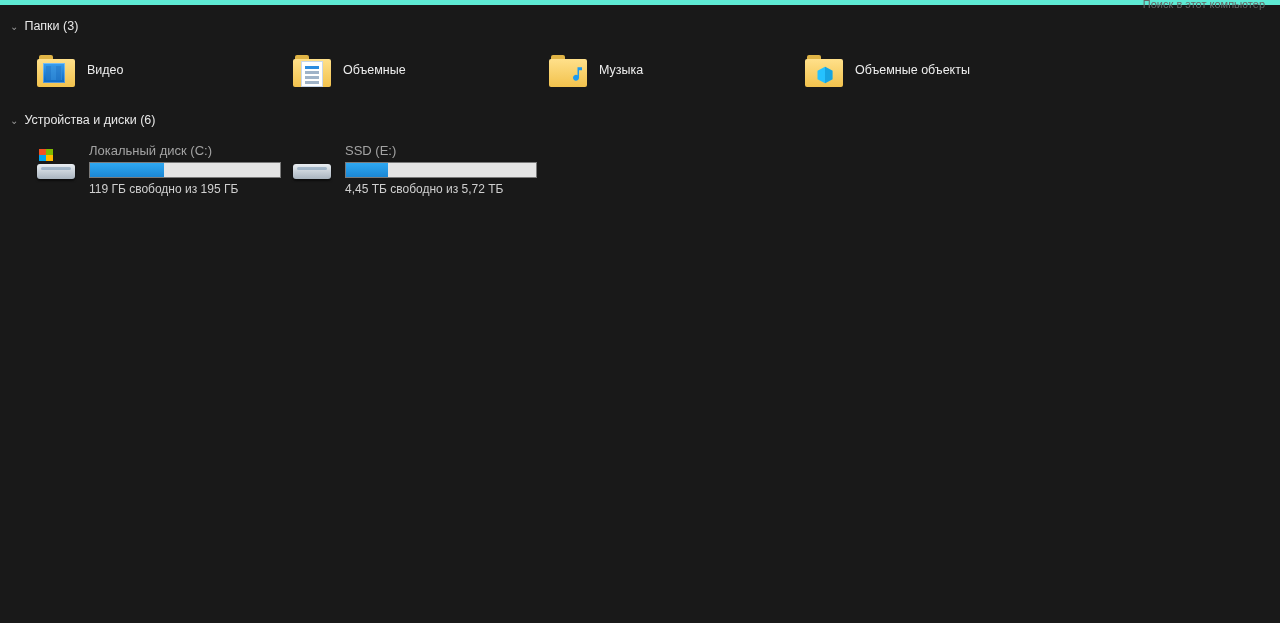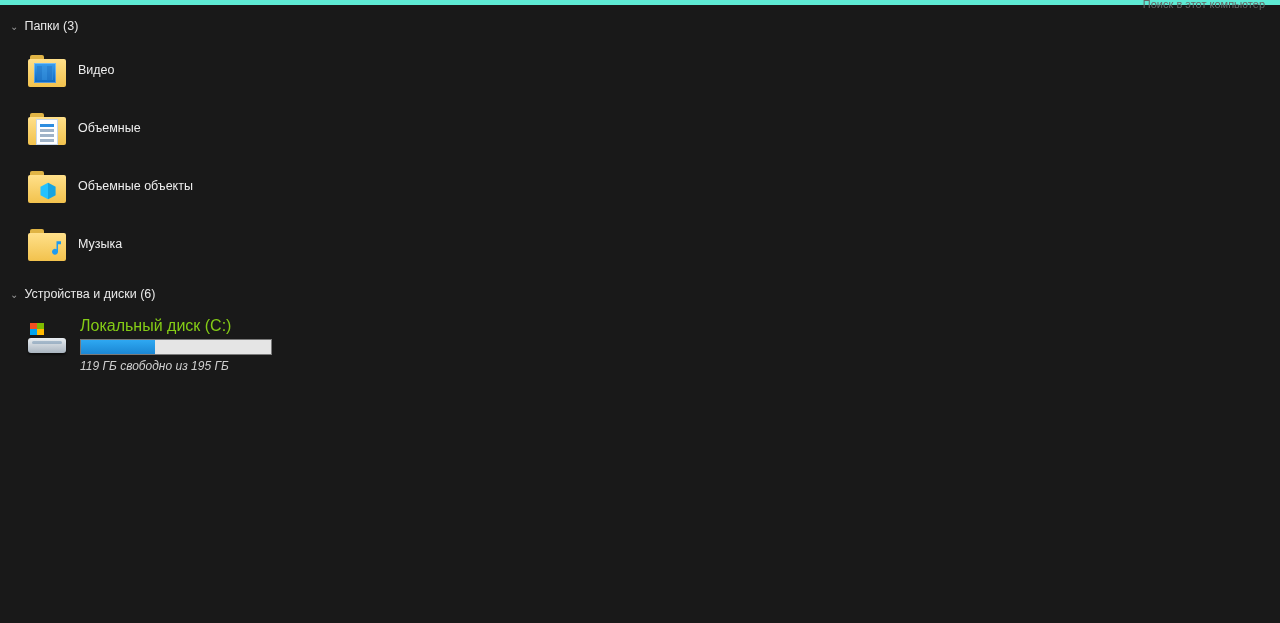--- a/index.html
+++ b/index.html
@@ -38,22 +38,21 @@
     color:#e8e8e8;
     user-select:none;
   }
   .chevron{
     color:#999;
     font-size:10px;
   }
   .items{
     display:flex;
     flex-wrap:wrap;
-    padding:4px 0 10px 20px;
-    flex-direction:column;
+    padding:4px 0 10px 29px;
   }
   .folder-item{
     display:flex;
     align-items:center;
     gap:12px;
     width:240px;
     height:44px;
     padding:3px 4px;
     margin:4px 4px;
     border-radius:2px;
@@ -120,26 +119,26 @@
     box-shadow:0 2px 2px rgba(0,0,0,.5);
   }
   .platter::after{content:"";position:absolute;left:4px;top:3px;width:30px;height:3px;background:#2b5c8a;border-radius:2px;opacity:.3;}
   .winflag{
     position:absolute;left:2px;top:0;width:14px;height:12px;z-index:2;
     background:
       linear-gradient(90deg,#f25022 0 50%,#7fba00 50% 100%) top/100% 50% no-repeat,
       linear-gradient(90deg,#00a4ef 0 50%,#ffb900 50% 100%) bottom/100% 50% no-repeat;
   }
   .drive-body{flex:1;min-width:0;}
-  .drive-name{color:#84cc16;font-size:16px;margin-bottom:4px;}
+  .drive-name{color:#a3a3a3;font-size:13px;margin-bottom:4px;}
   .bar{
     width:190px;height:14px;background:#e5e5e5;border:1px solid #7a7a7a;position:relative;margin-bottom:4px;
   }
   .fill{position:absolute;left:0;top:0;bottom:0;background:linear-gradient(#2ea8f2,#1b87d4);}
-  .drive-free{color:#cfcfcf;font-size:12px;font-style:italic;}
+  .drive-free{color:#cfcfcf;font-size:12px;}
 </style>
 </head>
 <body>
 
 <div class="topbar">
   <span class="search-remnant">Поиск в этот компьютер</span>
 </div>
 
 <div class="content">
 
@@ -158,35 +157,35 @@
       <div class="folder-item">
         <div class="folder-icon">
           <div class="manila"></div>
           <div class="overlay ov-doc"></div>
         </div>
         <span class="folder-label">Объемные</span>
       </div>
       <div class="folder-item">
         <div class="folder-icon">
           <div class="manila"></div>
+          <div class="overlay ov-music"><svg viewBox="0 0 24 24">
+              <path fill="#1e9bf0" d="M14 3v10.6a4 4 0 1 0 2 3.4V7h4V3h-6z"></path>
+            </svg></div>
+        </div>
+        <span class="folder-label">Музыка</span>
+      </div>
+      <div class="folder-item">
+        <div class="folder-icon">
+          <div class="manila"></div>
           <div class="overlay ov-3d"><svg viewBox="0 0 24 24">
               <path fill="#25c2ff" d="M12 2l9 5v10l-9 5-9-5V7l9-5z"></path>
               <path fill="#0a86c4" d="M12 2v20l9-5V7l-9-5z" opacity=".5"></path>
             </svg></div>
         </div>
         <span class="folder-label">Объемные объекты</span>
-      </div>
-      <div class="folder-item">
-        <div class="folder-icon">
-          <div class="manila"></div>
-          <div class="overlay ov-music"><svg viewBox="0 0 24 24">
-              <path fill="#1e9bf0" d="M14 3v10.6a4 4 0 1 0 2 3.4V7h4V3h-6z"></path>
-            </svg></div>
-        </div>
-        <span class="folder-label">Музыка</span>
       </div>
     </div>
 
   <div class="group-header">
     <span class="chevron">⌄</span>
     <span>Устройства и диски (6)</span>
   </div>
   <div class="items" id="drives">
       <div class="drive-item">
         <div class="drive-icon">
@@ -194,15 +193,27 @@
           <div class="platter"></div>
         </div>
         <div class="drive-body">
           <div class="drive-name">Локальный диск (C:)</div>
           <div class="bar">
             <div class="fill" style="width:39%"></div>
           </div>
           <div class="drive-free">119 ГБ свободно из 195 ГБ</div>
         </div>
       </div>
+      <div class="drive-item">
+        <div class="drive-icon">
+          <div class="platter"></div>
+        </div>
+        <div class="drive-body">
+          <div class="drive-name">SSD (E:)</div>
+          <div class="bar">
+            <div class="fill" style="width:22%"></div>
+          </div>
+          <div class="drive-free">4,45 ТБ свободно из 5,72 ТБ</div>
+        </div>
+      </div>
     </div>
 
 </div>
 
 </body></html>

